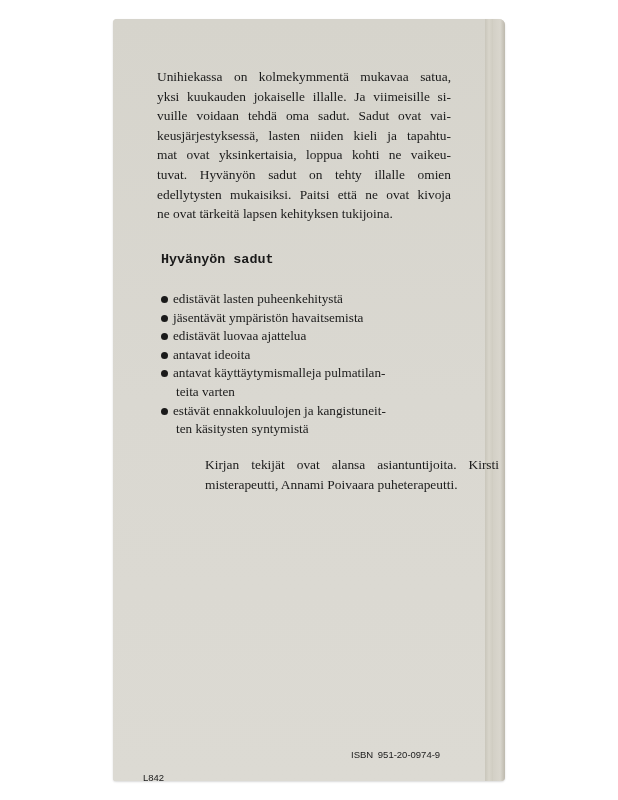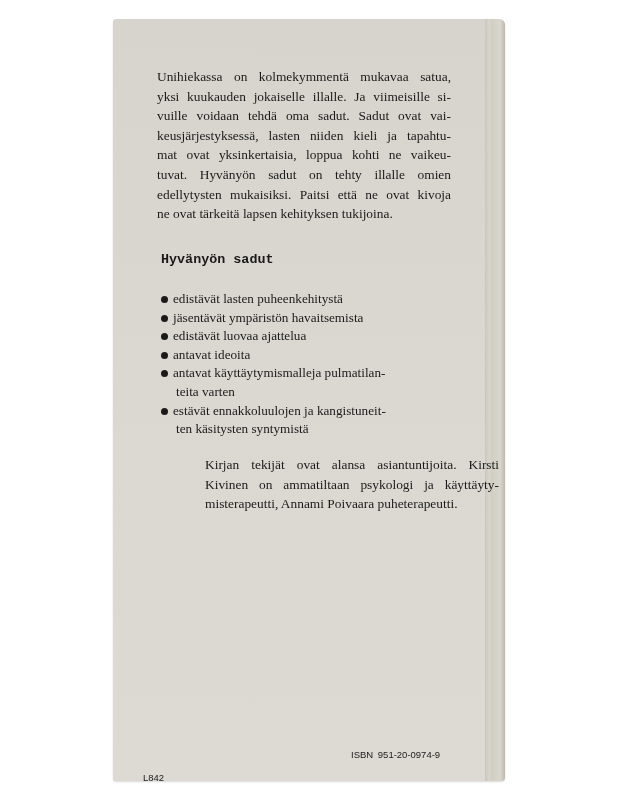--- a/index.html
+++ b/index.html
@@ -199,19 +199,18 @@
     </li>
     <li>
       <span class="dot"></span>
       <span>estävät ennakkoluulojen ja kangistuneit-</span>
       <span class="cont">ten käsitysten syntymistä</span>
     </li>
   </ul>
 
   <div class="authors">
     <span class="line">Kirjan tekijät ovat alansa asiantuntijoita. Kirsti</span>
-    <span class="line">Kivinen on ammatiltaan psykologi ja käyttäyty-</span>
     <span class="line last">misterapeutti, Annami Poivaara puheterapeutti.</span>
   </div>
 
   <div class="code">L842</div>
   <div class="isbn">ISBN 951-20-0974-9</div>
 </div>
 
 </body></html>

